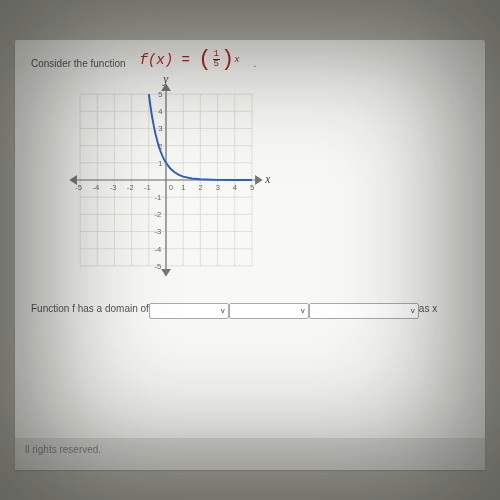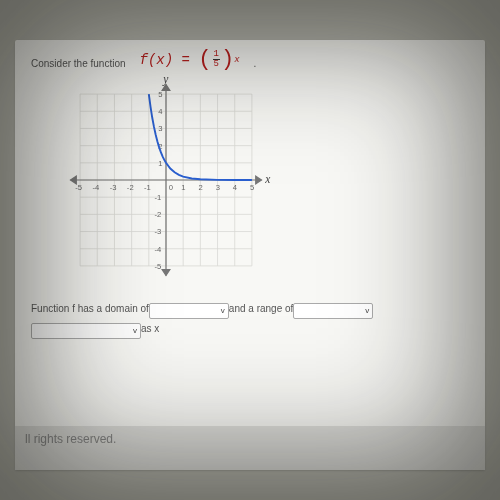--- a/index.html
+++ b/index.html
@@ -81,23 +81,23 @@
       min-width: 80px;
       padding: 0 3px;
       font-size: 9px;
       color: #666;
       border-radius: 2px;
     }
     .dropdown .chev { font-size: 8px; color: #444; }
     .footer {
       position: absolute;
       left: 0; right: 0; bottom: 0;
-      height: 44px;
+      height: 32px;
       background: #e0e0dd;
-      font-size: 12px;
+      font-size: 10px;
       color: #888;
       padding: 6px 10px;
     }
     .vignette {
       pointer-events: none;
       position: absolute;
       inset: 0;
       box-shadow: inset 0 0 120px 40px rgba(20,20,15,0.55);
     }
   </style>
@@ -183,21 +183,20 @@
       <text class="axis-label" x="107" y="8">y</text>
       <path class="curve" d="M92 20 L93.8 33.32000000000001 L95.6 44.84 L97.4 54.38 L99.2 62.660000000000004 L101 69.67999999999999 L102.8 75.80000000000001 L104.6 80.84 L106.4 85.16 L108.2 88.94 L110 92 L114.5 97.94 L119 101.9 L123.5 104.6 L128 106.4 L137 108.38 L146 109.28 L164 109.856 L182 109.9712 L200 109.99424 "></path>
     </svg>
   </div>
 
   <div class="answer-row">
     <span>Function f has a domain of</span>
     <span class="dropdown">
       <span class="chev">v</span>
     </span>
-    <span>and a range of</span>
     <span class="dropdown">
       <span class="chev">v</span>
     </span>
     <span class="dropdown" style="min-width:110px">
       <span class="chev">v</span>
     </span>
     <span>as x</span>
   </div>
 
   <div class="footer">

